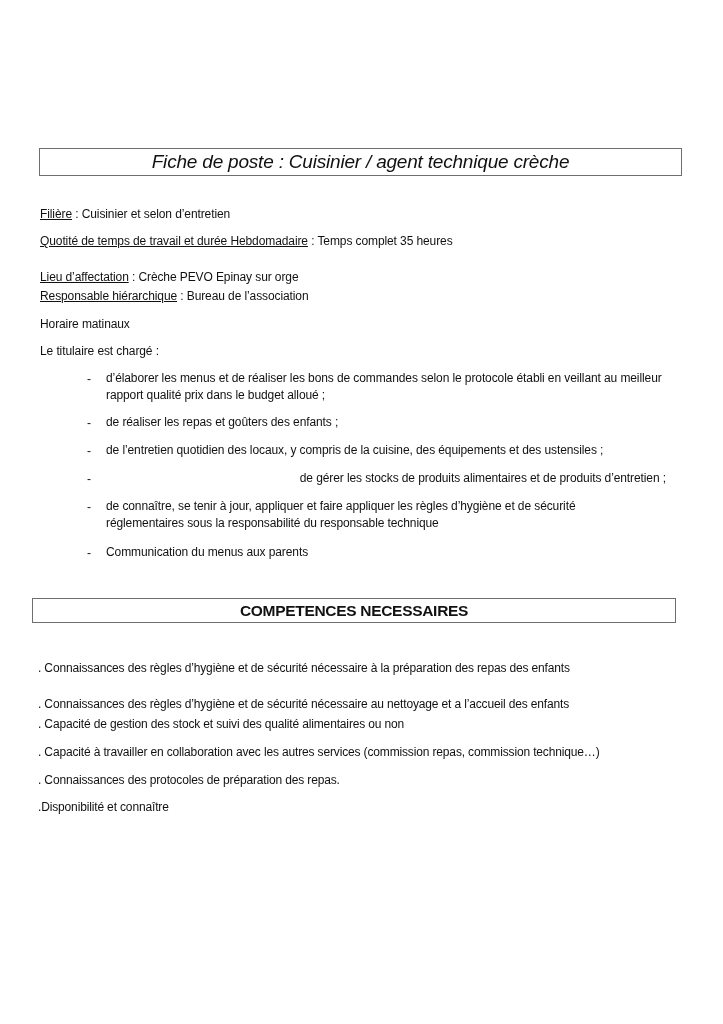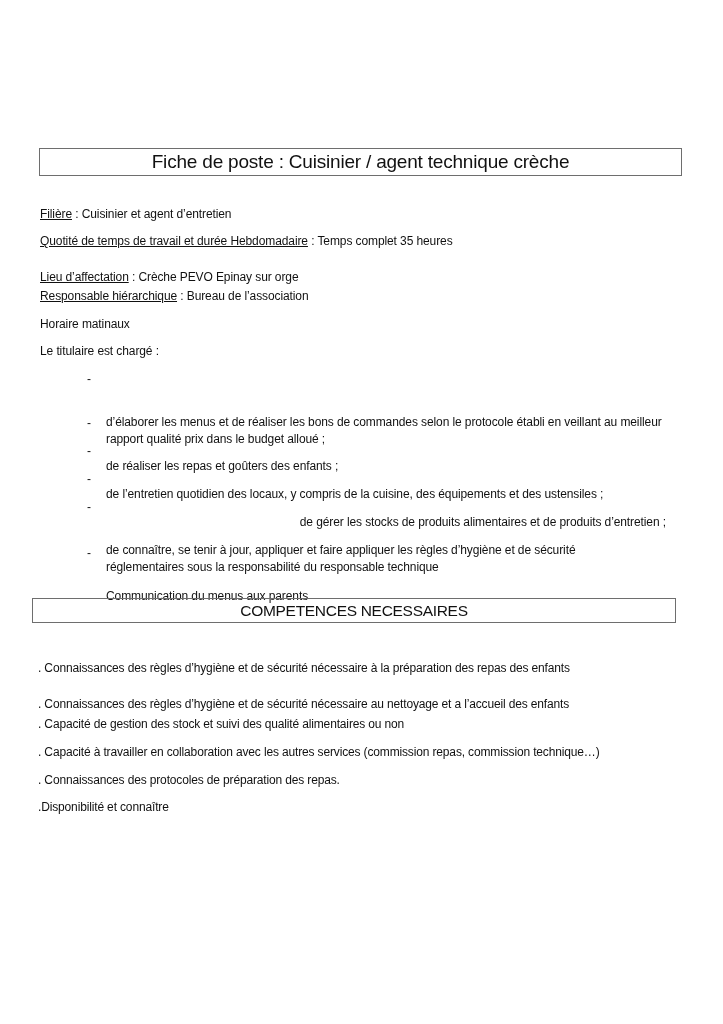--- a/index.html
+++ b/index.html
@@ -18,20 +18,21 @@
     .title-box {
       position: absolute;
       left: 39px;
       top: 148px;
       width: 641px;
       height: 26px;
       border: 1px solid #6e6e6e;
       display: flex;
       align-items: center;
       justify-content: center;
+      font-style: italic;
     }
     .title-text {
       font-size: 19px;
       letter-spacing: -0.2px;
       color: #111;
       white-space: nowrap;
     }
     .line {
       position: absolute;
       left: 40px;
@@ -50,57 +51,56 @@
       font-size: 12px;
       line-height: 14px;
     }
     .bullet-text {
       position: absolute;
       left: 106px;
       font-size: 12px;
       line-height: 17px;
       width: 560px;
       letter-spacing: -0.1px;
-      margin-top: 44px;
     }
     .section-box {
       position: absolute;
       left: 32px;
       top: 598px;
       width: 642px;
       height: 23px;
       border: 1px solid #6e6e6e;
       display: flex;
       align-items: center;
       justify-content: center;
     }
     .section-text {
       font-size: 15.5px;
-      font-weight: normal;
+      font-weight: bold;
       letter-spacing: -0.3px;
       white-space: nowrap;
     }
     .comp {
       position: absolute;
       left: 40px;
       font-size: 12px;
       line-height: 14px;
       white-space: nowrap;
       letter-spacing: -0.15px;
     }
   </style>
 </head>
 <body>
 
 <div class="title-box">
   <span class="title-text">Fiche de poste : Cuisinier / agent technique crèche</span>
 </div>
 
 <div class="line" style="top:207px;">
-  <span class="u">Filière</span><span> : </span><span>Cuisinier et agent d’entretien</span>
+  <span class="u">Filière</span><span> : </span><span>Cuisinier et selon d’entretien</span>
 </div>
 
 <div class="line" style="top:234px;">
   <span class="u">Quotité de temps de travail et durée Hebdomadaire</span><span> : </span><span>Temps complet 35 heures</span>
 </div>
 
 <div class="line" style="top:270px;">
   <span class="u">Lieu d’affectation</span><span> : </span><span>Crèche PEVO Epinay sur orge</span>
 </div>
 

